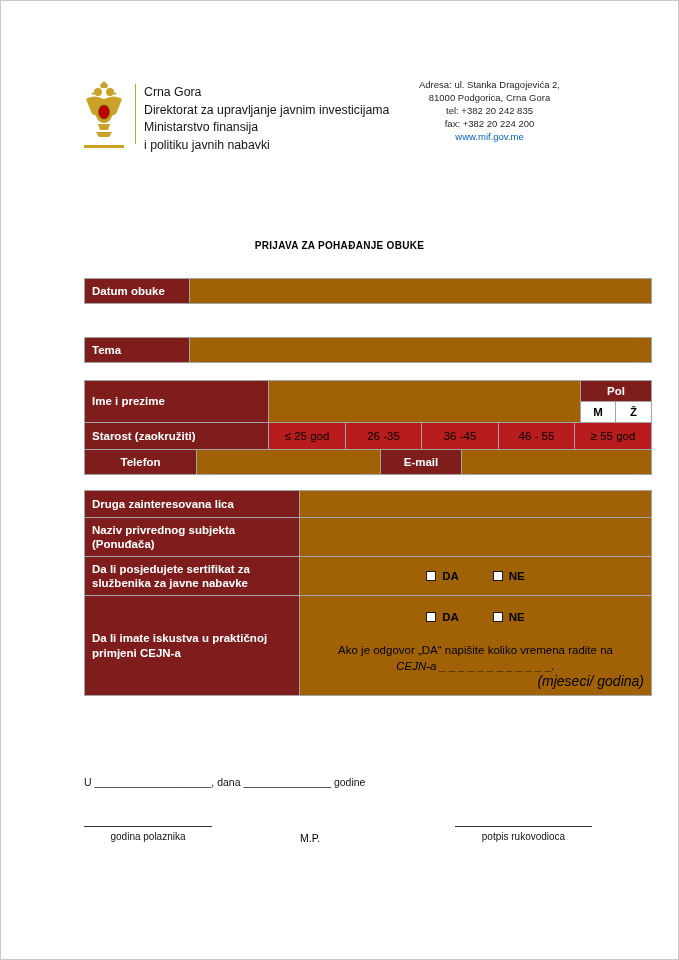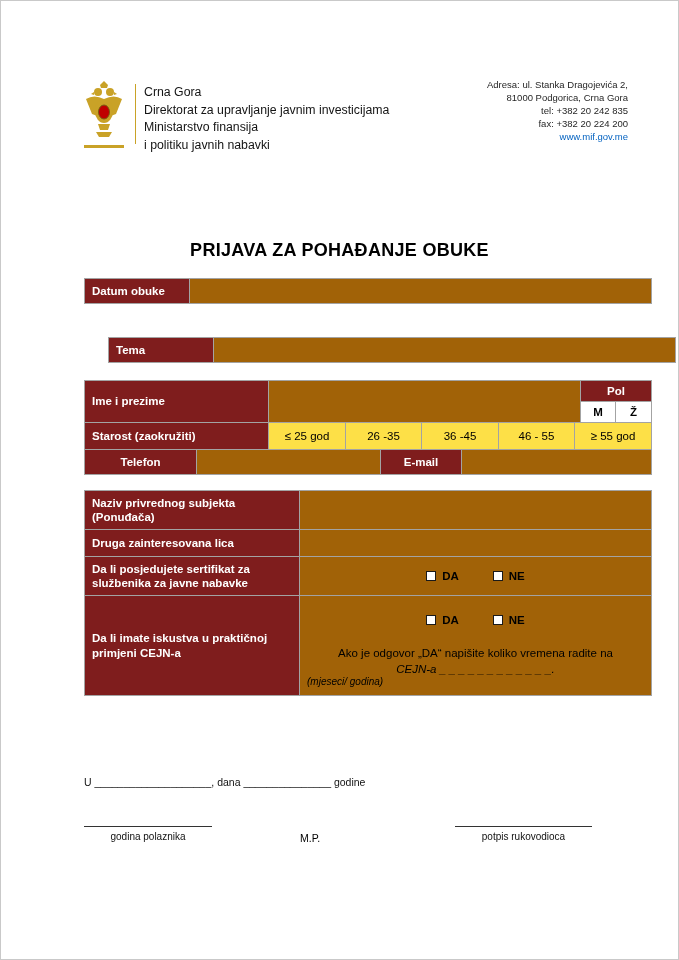--- a/index.html
+++ b/index.html
@@ -5,50 +5,50 @@
   html,body{margin:0;padding:0;}
   body{background:#d9d9d9;font-family:"Liberation Sans","DejaVu Sans",sans-serif;color:#000;}
   .page{position:relative;width:679px;height:960px;background:#ffffff;margin:0 auto;overflow:hidden;box-shadow:inset 0 0 0 1px #c9c9c9;}
   .abs{position:absolute;}
 
   
   .logo{left:84px;top:79px;width:40px;height:62px;}
   .logo-rule{left:84px;top:145px;width:40px;height:3px;background:#C9A227;}
   .vdivider{left:135px;top:84px;width:1px;height:60px;background:#C9A227;}
   .org{left:144px;top:84px;font-size:12.3px;line-height:17.5px;color:#141414;}
-  .contact{left:351px;top:78px;width:277px;text-align:right;font-size:9.5px;line-height:13px;color:#262626;}
+  .contact{left:351px;top:78px;width:277px;text-align:center;font-size:9.5px;line-height:13px;color:#262626;}
   .contact .link{color:#0563C1;text-decoration:none;cursor:pointer;}
 
   
-  .title{left:0;top:240px;width:100%;text-align:center;font-weight:bold;font-size:18px;letter-spacing:.3px;color:#000;}
+  .title{left:0;top:240px;width:100%;text-align:center;font-weight:bold;font-size:10px;letter-spacing:.3px;color:#000;}
 
   
   table.f{border-collapse:collapse;table-layout:fixed;width:567px;}
   table.f td{border:1px solid #a3a3a3;padding:0 7px;vertical-align:middle;overflow:hidden;font-size:11.5px;}
   td.red{background:#7f1d1d;color:#ffffff;font-weight:bold;line-height:14.5px;}
   td.redc{text-align:center;padding:0 2px;}
   td.field{background:#a16207;}
-  td.opt{text-align:center;background:#fde047;}
+  td.opt{text-align:center;background:#b91c1c;}
   td.polopt{text-align:center;background:#ffffff;font-weight:600;}
 
   .t1{left:84px;top:278px;}
-  .t2{left:84px;top:337px;margin-left:24px;}
+  .t2{left:84px;top:337px;}
   .t3{left:84px;top:380px;}
   .t4{left:84px;top:490px;}
 
   
   .dane-row{display:flex;justify-content:center;gap:34px;}
   .chk{display:inline-flex;align-items:center;font-weight:bold;font-size:11.5px;cursor:pointer;}
   .chk-box{width:8px;height:8px;border:1.2px solid #1a1a1a;display:inline-block;margin-right:6px;background:#fff;}
 
   .row5-cell{padding:0;}
   .row5-inner{display:flex;flex-direction:column;align-items:stretch;padding-top:9px;}
   .note1{text-align:center;margin-top:20px;font-size:11.5px;line-height:15px;}
   .note2{text-align:center;margin-top:2px;font-size:11.5px;font-style:italic;}
-  .note3{text-align:left;margin-top:1px;font-size:10px;font-style:italic;}
+  .note3{text-align:right;margin-top:1px;font-size:14px;font-style:italic;}
 
   
   .place-date{left:84px;top:776px;font-size:10.5px;color:#111;}
   .sig{position:absolute;text-align:center;}
   .sig-line{border-top:1px solid #333;height:0;}
   .sig-label{margin-top:4px;font-size:10px;color:#111;}
   .mp{left:300px;top:832px;width:110px;text-align:left;font-size:10.5px;font-weight:400;}
 </style>
 </head>
 <body>
@@ -155,26 +155,26 @@
     </tr>
   </tbody>
     </table>
 
   <table class="f abs t4">
     <colgroup>
         <col style="width:215px">
         <col style="width:352px">
       </colgroup>
     <tbody>
+    <tr style="height:27px">
+      <td class="red">Druga zainteresovana lica</td>
+      <td class="field"></td>
+    </tr>
     <tr style="height:39px">
       <td class="red">Naziv privrednog subjekta (Ponuđača)</td>
-      <td class="field"></td>
-    </tr>
-    <tr style="height:27px">
-      <td class="red">Druga zainteresovana lica</td>
       <td class="field"></td>
     </tr>
     <tr style="height:39px">
       <td class="red">Da li posjedujete sertifikat za službenika za javne nabavke</td>
       <td class="field">
         <div class="dane-row">
           <span class="chk">
             <span class="chk-box"></span>
             <span>DA</span>
           </span>

